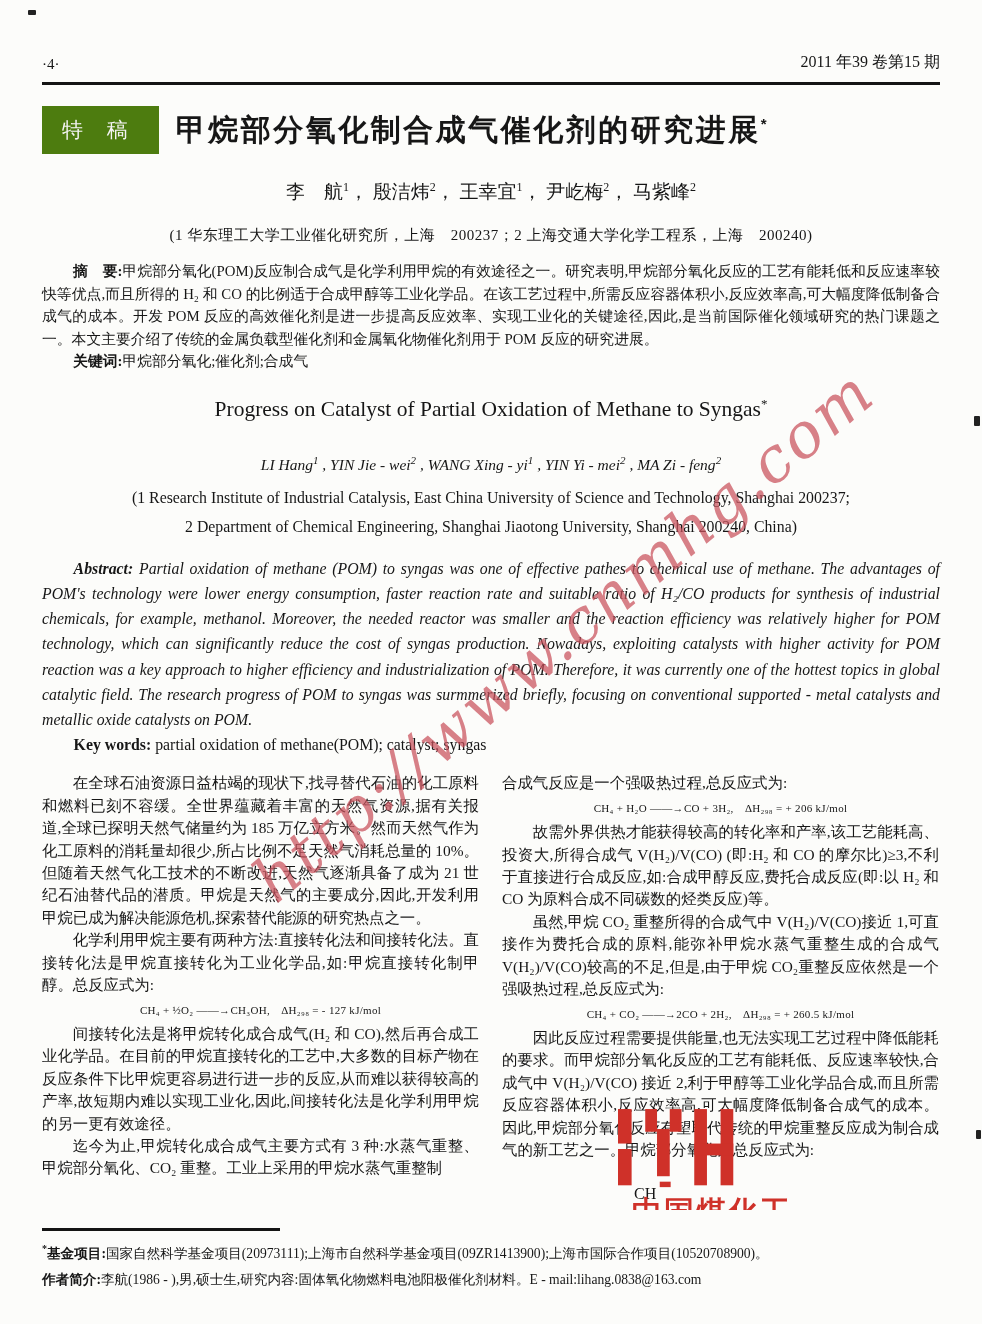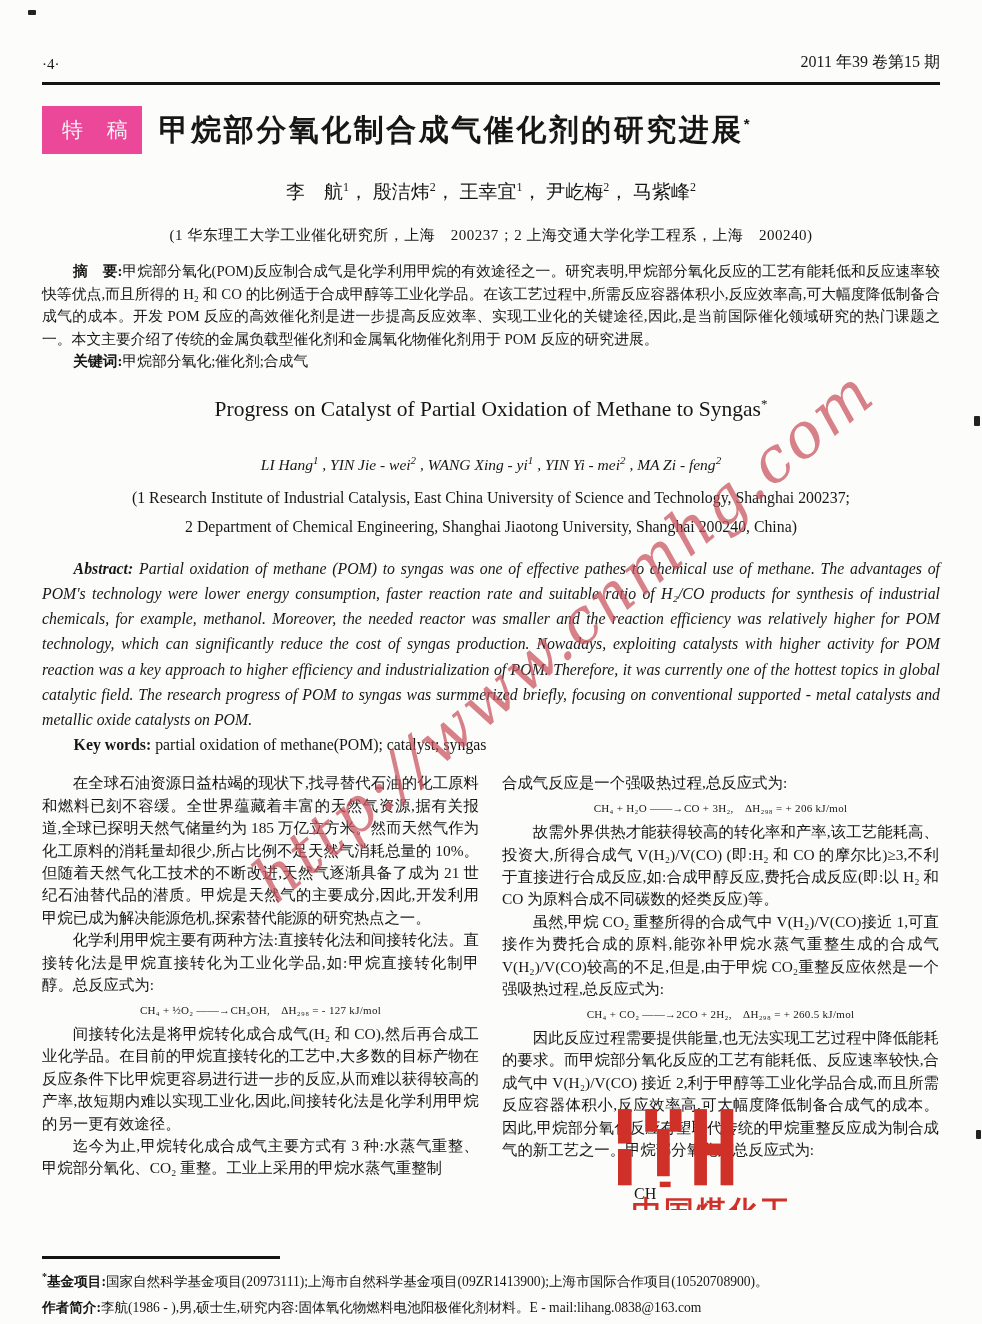--- a/index.html
+++ b/index.html
@@ -9,22 +9,22 @@
 
   
   .hdr{display:flex;align-items:flex-end;justify-content:space-between;
        padding:52px 0 9px;border-bottom:3.5px solid #141414;}
   .hdr-left{width:160px;font-size:15px;}
   .hdr-center{flex:1;text-align:center;font-size:17.5px;letter-spacing:7px;}
   .hdr-right{width:210px;text-align:right;font-size:16px;}
 
   
   .title-row{display:flex;align-items:center;margin-top:21px;}
-  .badge{background:#ec4899;color:#f4f4f4;font-family:"Liberation Sans","DejaVu Sans",sans-serif;
-         font-size:21px;letter-spacing:9px;padding:10px 5px 10px 20px;white-space:nowrap;}
+  .badge{background:#4d7c0f;color:#f4f4f4;font-family:"Liberation Sans","DejaVu Sans",sans-serif;
+         font-size:21px;letter-spacing:9px;padding:10px 22px 10px 20px;white-space:nowrap;}
   .title{font-family:"Liberation Sans","DejaVu Sans",sans-serif;font-weight:bold;
          font-size:30px;letter-spacing:2.5px;margin-left:17px;white-space:nowrap;}
   .title sup{font-size:15px;}
 
   .authors-cn{text-align:center;font-size:19px;margin-top:25px;}
   .authors-cn sup{font-size:12px;}
   .affil-cn{text-align:center;font-size:15px;margin-top:21px;letter-spacing:.5px;}
 
   .abstract-cn{margin-top:15px;font-size:14.8px;line-height:22.5px;text-align:justify;text-indent:2.1em;}
   .lead-bold{font-weight:bold;}
@@ -54,21 +54,21 @@
   .logo-text{margin-left:14px;}
   .logo-cn{color:var(--accent-red);font-size:30px;line-height:34px;font-weight:bold;
            border-bottom:4px solid var(--accent-red);padding:0 4px 2px 0;letter-spacing:2px;
            font-family:"Liberation Sans","DejaVu Sans",sans-serif;}
   .logo-en-row{display:flex;align-items:baseline;margin-top:5px;}
   .logo-en{color:var(--logo-gray);font-size:32px;letter-spacing:9px;
            font-family:"Liberation Sans","DejaVu Sans",sans-serif;}
   .eq4-right{font-size:16px;color:#161616;margin-left:-4px;}
 
   
-  .footnotes{position:absolute;left:42px;right:42px;top:1256px;font-size:13.6px;line-height:21.5px;}
+  .footnotes{position:absolute;left:42px;right:42px;top:1228px;font-size:13.6px;line-height:21.5px;}
   .fn-rule{width:238px;border-top:3px solid #141414;margin-bottom:7px;}
   .fn-label{font-weight:bold;}
   .fn-line sup{font-size:10px;font-weight:bold;}
 
   
   .watermark{position:absolute;left:262px;top:852px;transform:rotate(-40deg);transform-origin:0 50%;
              font-size:62px;font-style:italic;letter-spacing:3px;white-space:nowrap;
              color:var(--watermark);opacity:.72;pointer-events:none;z-index:5;
              font-family:"DejaVu Serif",serif;}
 

